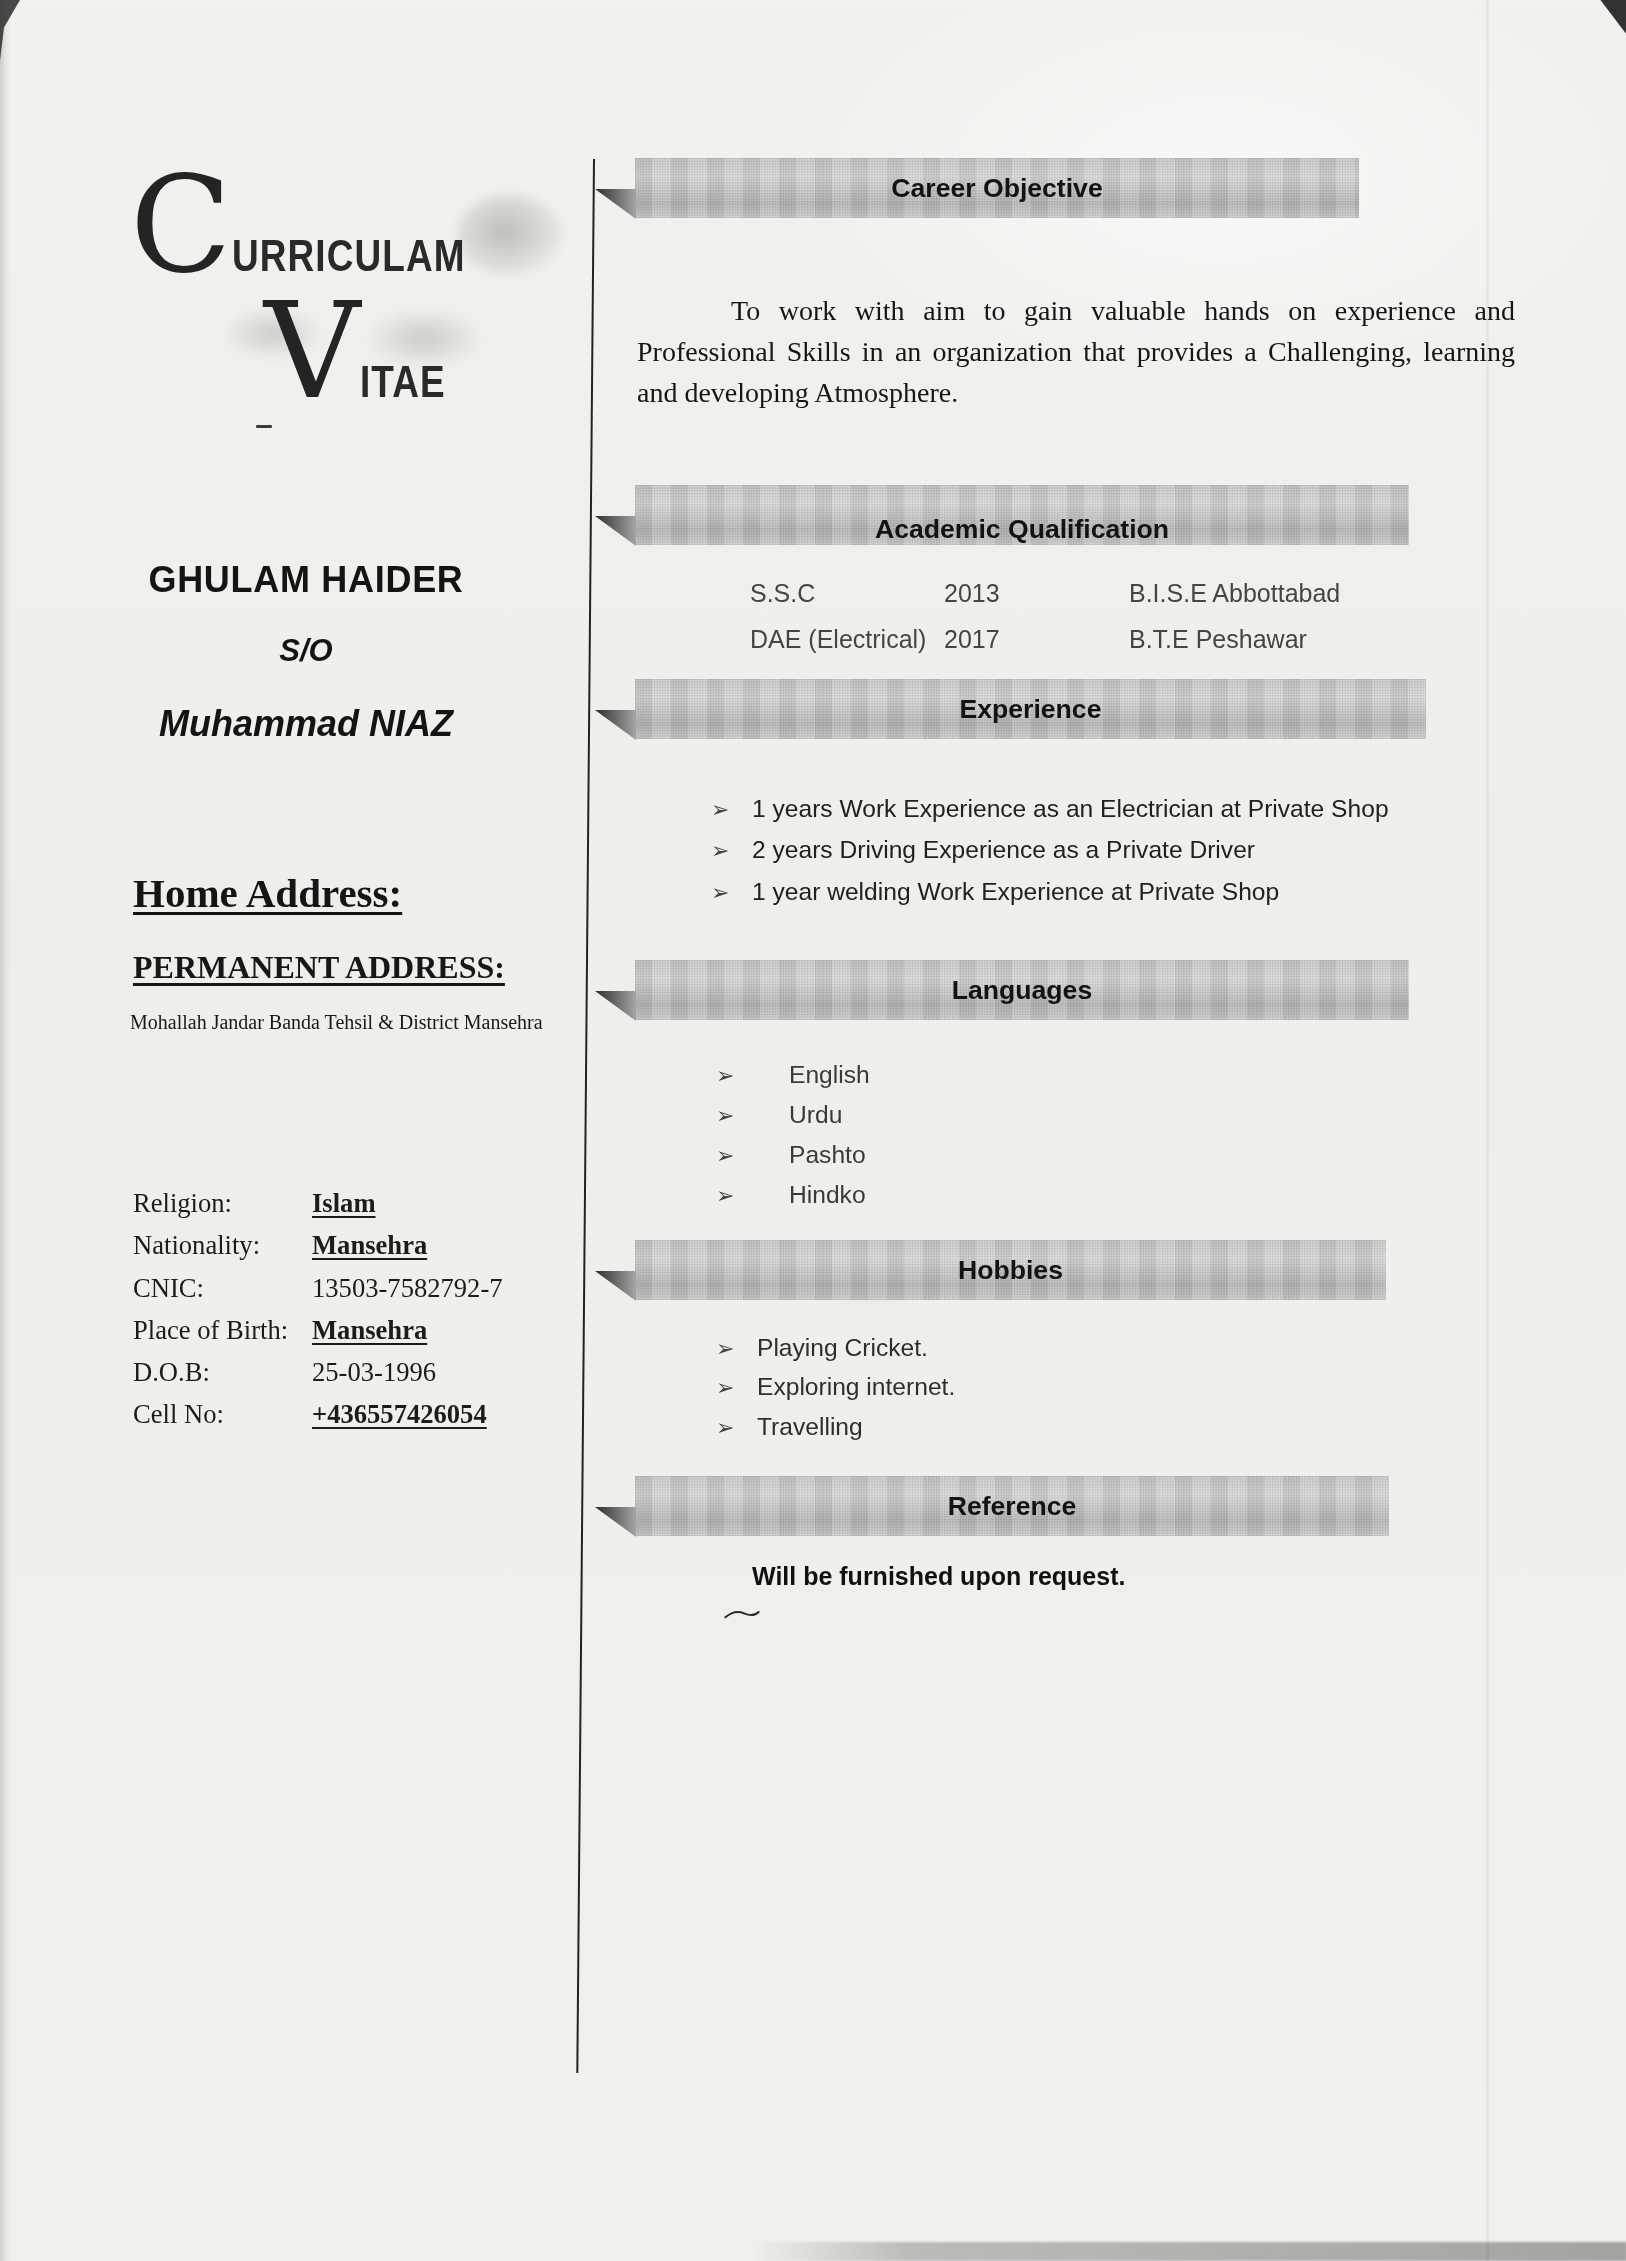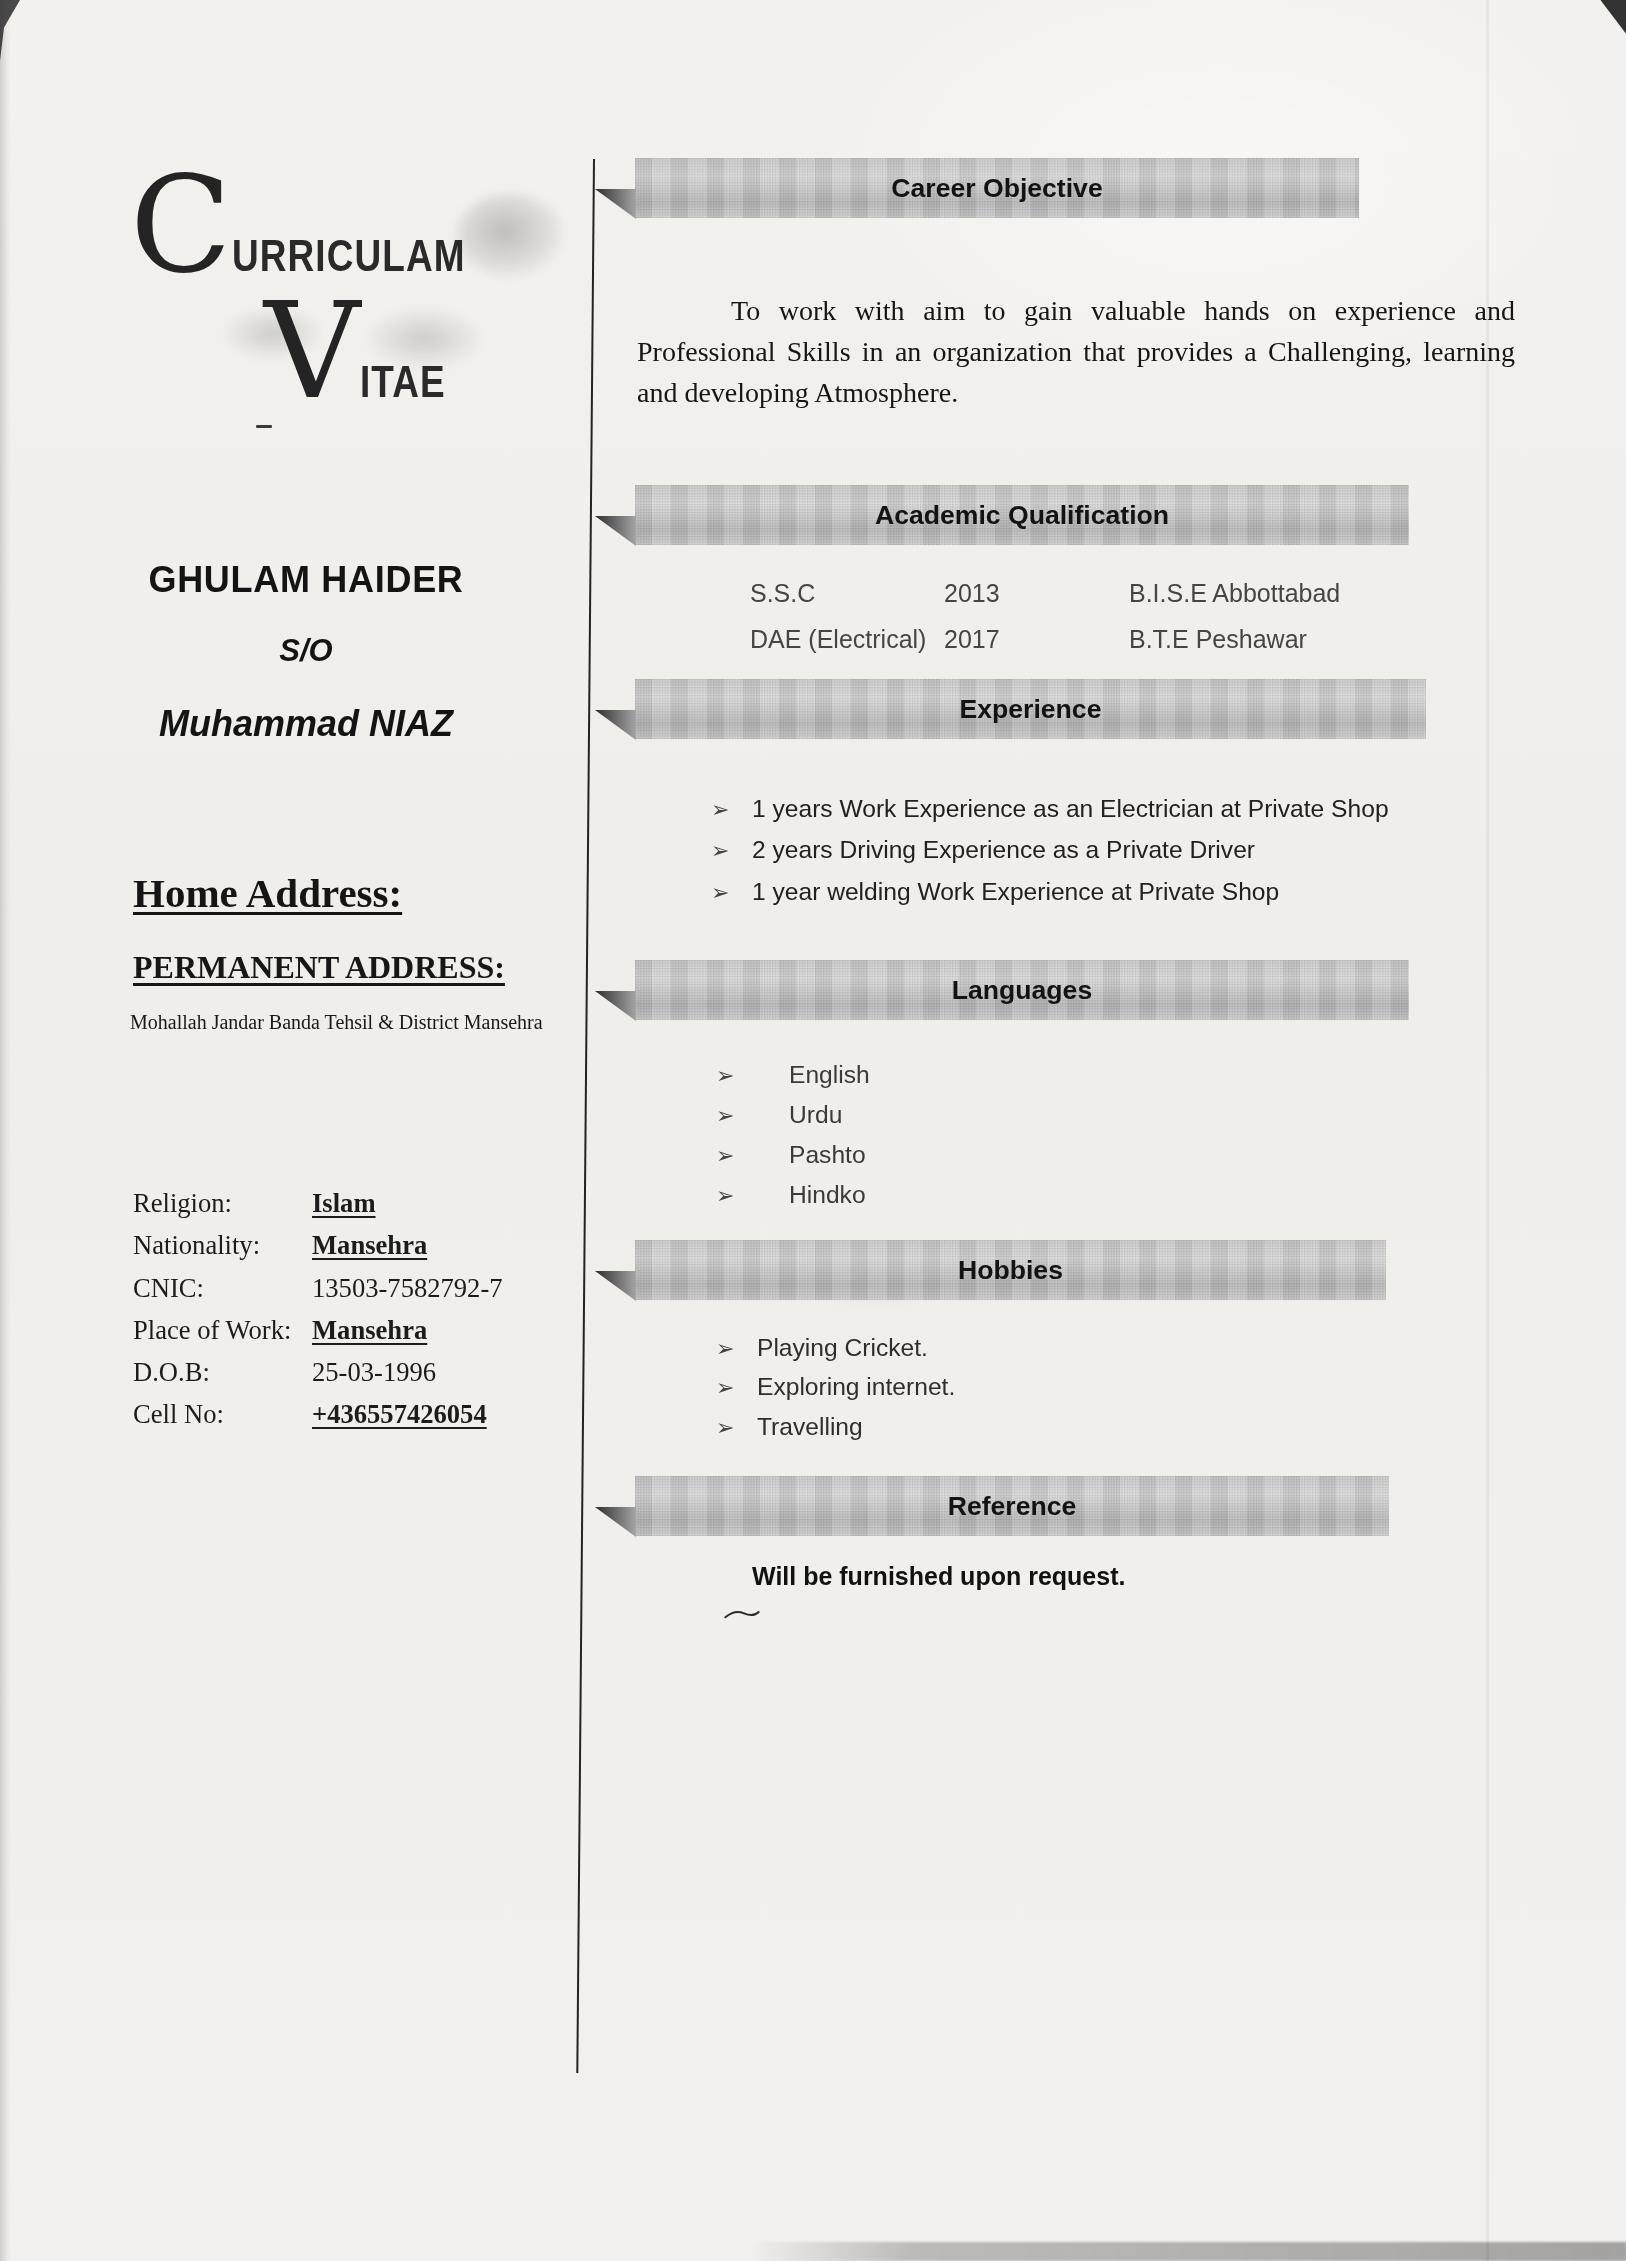--- a/index.html
+++ b/index.html
@@ -137,40 +137,40 @@
     </div>
     <div class="detail-row">
       <span class="detail-label">Nationality:</span>
       <span class="detail-value u">Mansehra</span>
     </div>
     <div class="detail-row">
       <span class="detail-label">CNIC:</span>
       <span class="detail-value">13503-7582792-7</span>
     </div>
     <div class="detail-row">
-      <span class="detail-label">Place of Work:</span>
+      <span class="detail-label">Place of Birth:</span>
       <span class="detail-value u">Mansehra</span>
     </div>
     <div class="detail-row">
       <span class="detail-label">D.O.B:</span>
       <span class="detail-value">25-03-1996</span>
     </div>
     <div class="detail-row">
       <span class="detail-label">Cell No:</span>
       <span class="detail-value u">+436557426054</span>
     </div>
   </div>
 
   <div class="banner" style="top:158px;width:724px;align-items:center;">
     <span class="banner-arrow"></span>
     <span class="banner-title">Career Objective</span>
   </div>
   <div class="objective">To work with aim to gain valuable hands on experience and Professional Skills in an organization that provides a Challenging, learning and developing Atmosphere.</div>
 
-  <div class="banner" style="top:485px;width:774px;">
+  <div class="banner" style="top:485px;width:774px;align-items:flex-end;">
     <span class="banner-arrow"></span>
     <span class="banner-title">Academic Qualification</span>
   </div>
   <div class="acad">
     <span>S.S.C</span>
     <span>2013</span>
     <span>B.I.S.E Abbottabad</span>
     <span>DAE (Electrical)</span>
     <span>2017</span>
     <span>B.T.E Peshawar</span>

